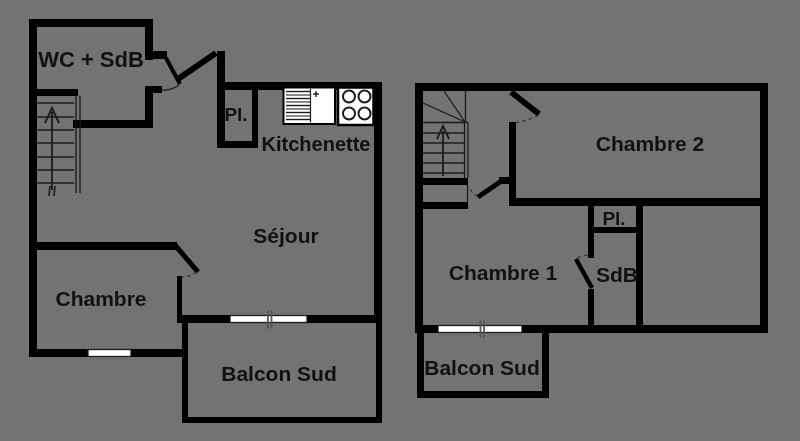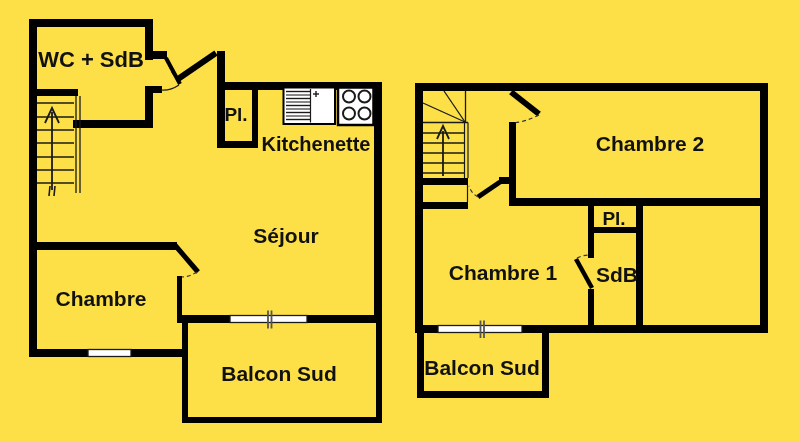--- a/index.html
+++ b/index.html
@@ -1,16 +1,16 @@
 <!DOCTYPE html>
 <html><head>
 <meta charset="utf-8">
 <style>
   html,body{margin:0;padding:0;background:#ffffff;}
-  .canvas{position:relative;width:800px;height:441px;background:#fde047;overflow:hidden;}
+  .canvas{position:relative;width:800px;height:441px;background:#737373;overflow:hidden;}
   svg{display:block;}
   .w{fill:#000000;stroke:none;}
   .thin{stroke:#1a1a1a;fill:none;}
   .gray{stroke:#555555;fill:none;}
   .leaf{stroke:#000000;fill:none;}
   .arc{stroke:#333333;fill:none;stroke-dasharray:4 3;}
   .win{fill:#ffffff;stroke:#1a1a1a;stroke-width:1.3;}
   text{font-family:"Liberation Sans","DejaVu Sans",sans-serif;font-weight:bold;fill:#111111;}
   .room-label{font-size:21px;}
   .small-label{font-size:19px;}

